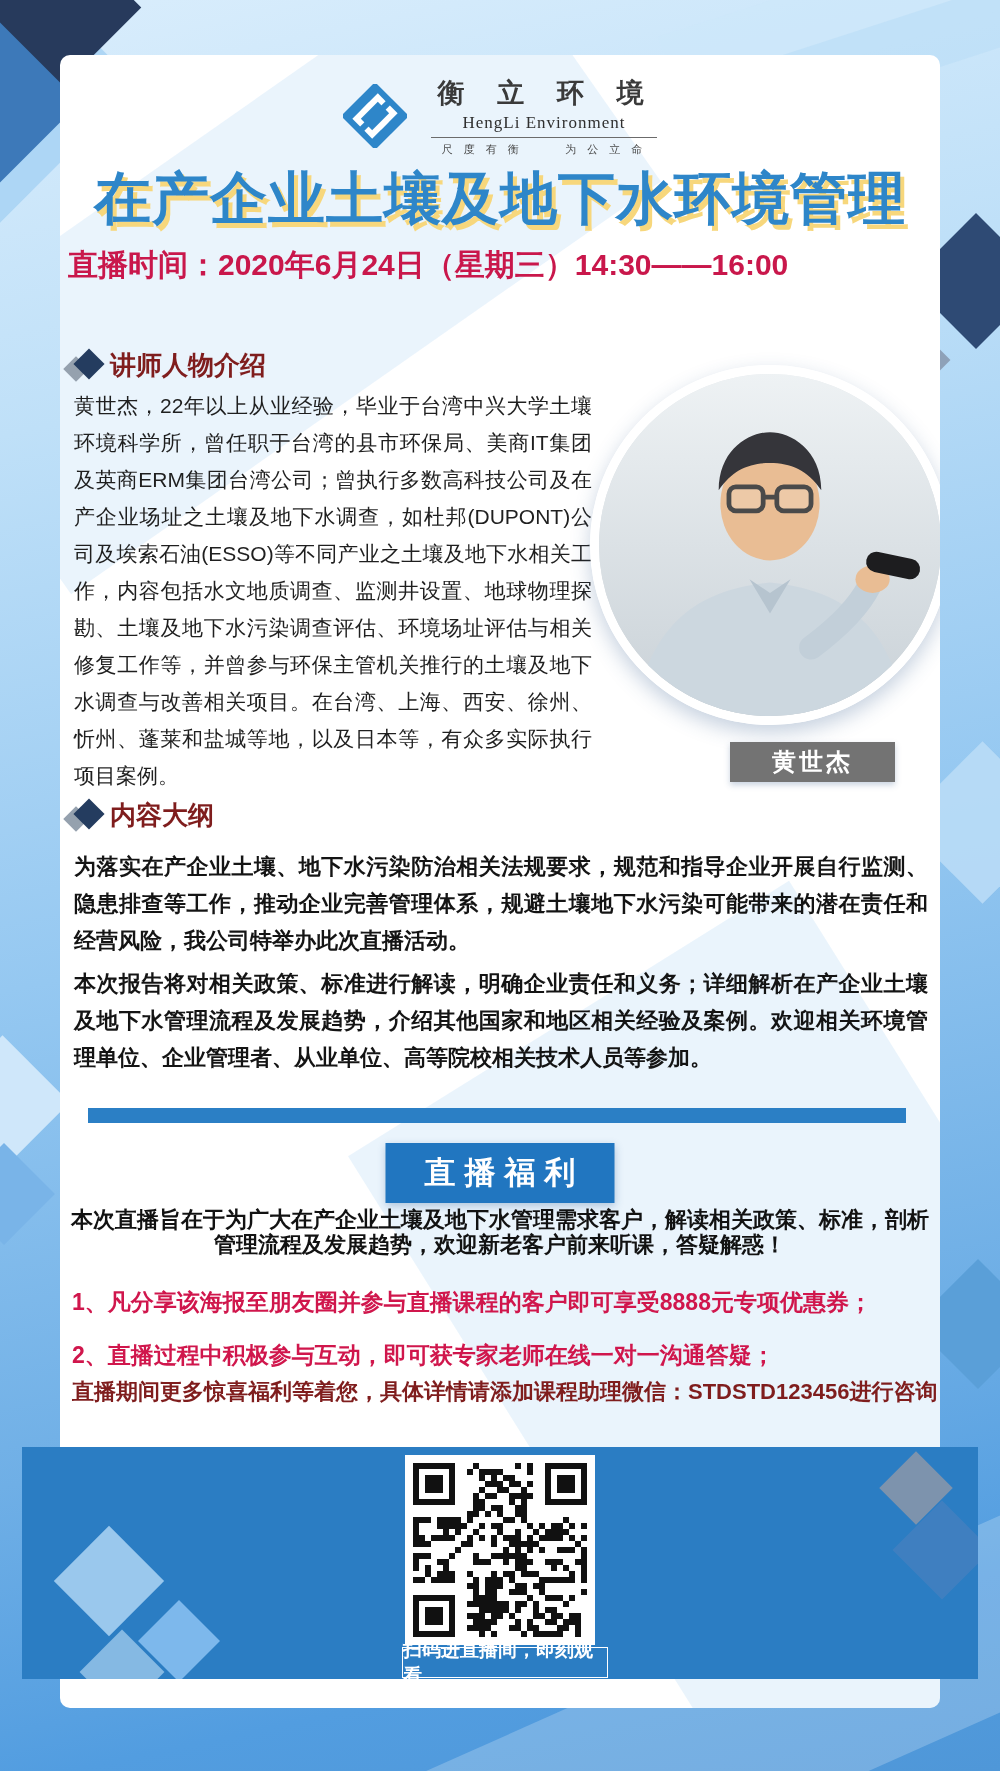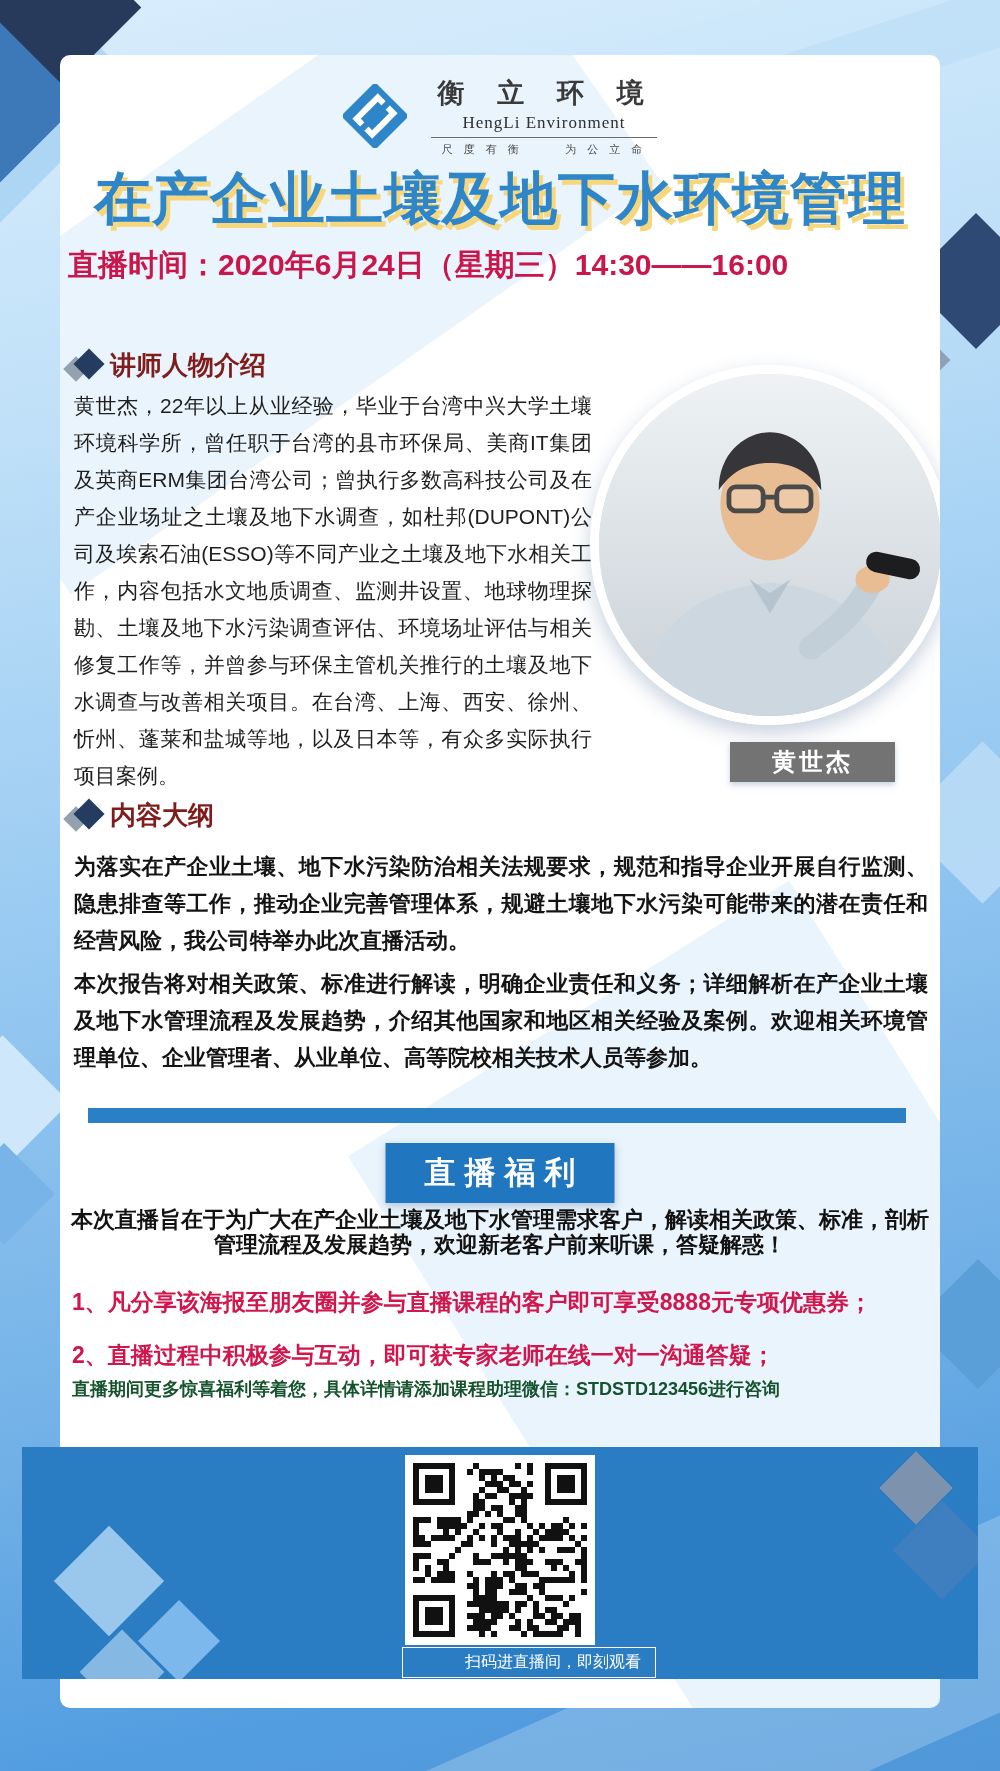--- a/index.html
+++ b/index.html
@@ -45,27 +45,27 @@
             letter-spacing:3px;box-shadow:0 3px 6px rgba(40,80,130,.25);}
 
   .para{position:absolute;left:14px;width:854px;font-size:22px;line-height:37px;color:#141414;
         text-align:justify;font-weight:600;}
   .divider{position:absolute;left:28px;top:1053px;width:818px;height:15px;background:#2b7fc5;}
   .badge{position:absolute;top:1088px;left:50%;transform:translateX(-50%);background:#2176c0;color:#fff;
          font-size:31px;font-weight:800;letter-spacing:9px;padding:9px 30px 9px 39px;box-shadow:0 3px 8px rgba(40,90,150,.3);}
   .intro{position:absolute;left:5px;top:1152px;width:870px;text-align:center;font-size:22px;line-height:25px;
          color:#121212;font-weight:700;}
   .redline{position:absolute;left:12px;width:860px;font-size:23px;font-weight:800;color:#d0164c;white-space:nowrap;}
-  .note{position:absolute;left:12px;top:1322px;width:860px;font-size:18px;font-weight:600;color:#14532d;white-space:nowrap;}
+  .note{position:absolute;left:12px;top:1322px;width:860px;font-size:22px;font-weight:600;color:#7f1d1d;white-space:nowrap;}
 
   .band{position:absolute;left:22px;top:1447px;width:956px;height:232px;background:#2b7dc3;z-index:4;overflow:hidden;}
   .qr-box{position:absolute;left:405px;top:1455px;width:174px;height:174px;background:#fff;padding:8px;z-index:5;}
   .qr-box svg{display:block;width:174px;height:174px;}
   .qr-caption{position:absolute;left:402px;top:1647px;width:204px;height:29px;z-index:5;background:#2b7dc3;
-              border:1px solid #ffffff;color:#fff;font-size:16px;font-weight:400;display:flex;align-items:center;justify-content:center;padding-left:48px;}
+              border:1px solid #ffffff;color:#fff;font-size:19px;font-weight:700;display:flex;align-items:center;justify-content:center;}
 </style>
 </head>
 <body>
 
 <div class="page">
 
   <div class="deco rot45" style="left:-140px;top:-30px;width:230px;height:230px;background:#a7d2f3;opacity:.85;z-index:1;"></div>
   <div class="deco rot45" style="left:-70px;top:-80px;width:175px;height:175px;background:#273a5c;z-index:1;"></div>
   <div class="deco rot45" style="left:-95px;top:30px;width:145px;height:145px;background:#3d79b9;z-index:1;"></div>
   <div class="deco" style="right:-80px;top:-30px;width:420px;height:80px;background:#cde7fa;opacity:.8;transform:rotate(-18deg);z-index:1;"></div>

